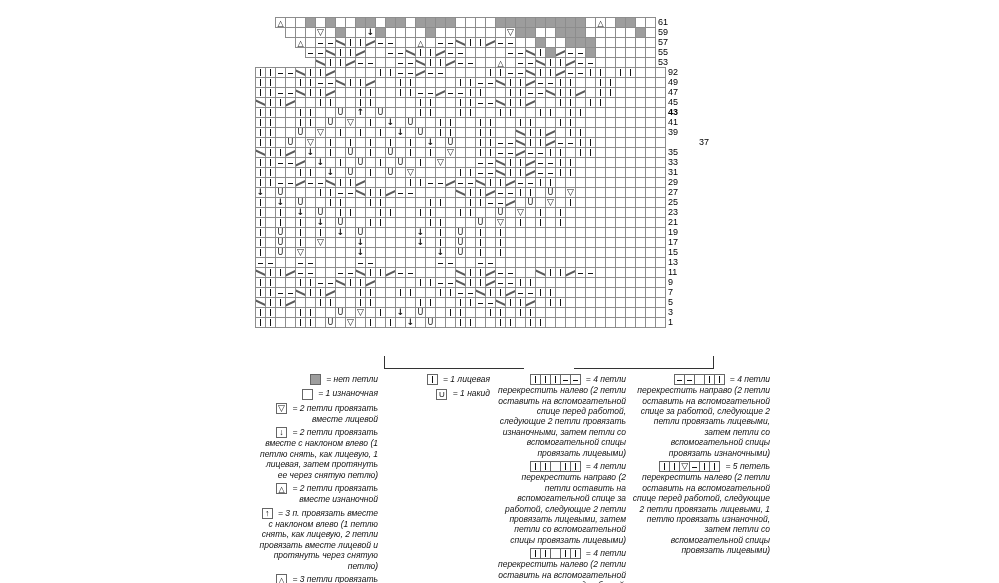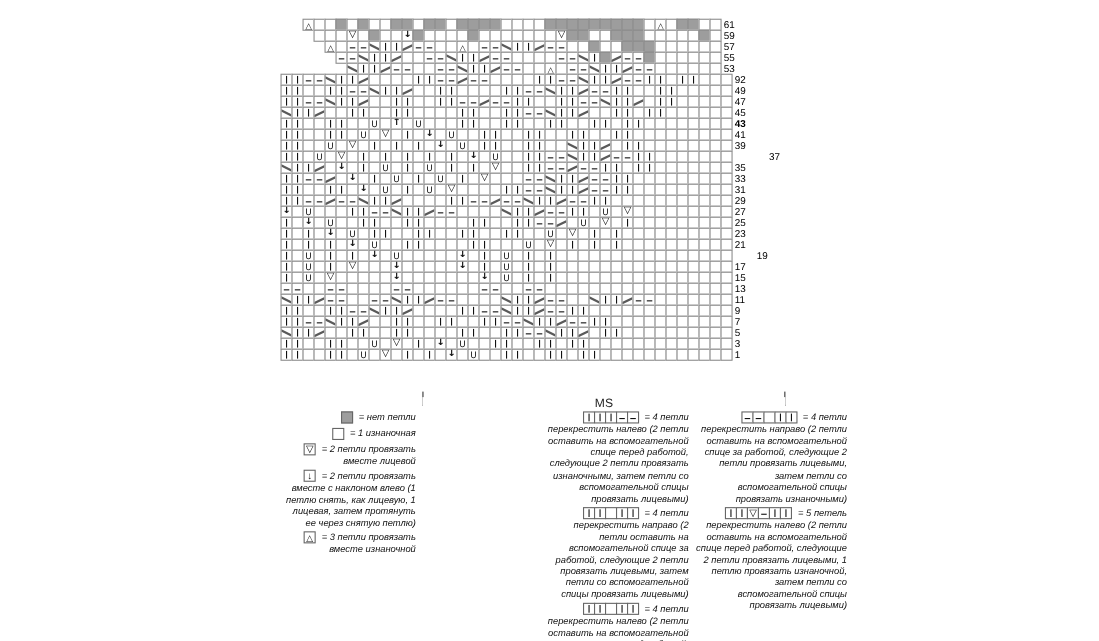--- a/index.html
+++ b/index.html
@@ -250,21 +250,21 @@
       <div class="rownum" style="left: 668px; top: 187px;">27</div>
       <div class="chart-row" style="left: 255px; top: 197px;"><span class="cell t-knit"><span class="g"></span></span><span class="cell t-purl"><span class="g"></span></span><span class="cell t-ssk"><span class="g"></span></span><span class="cell t-purl"><span class="g"></span></span><span class="cell t-yo"><span class="g"></span></span><span class="cell t-purl"><span class="g"></span></span><span class="cell t-purl"><span class="g"></span></span><span class="cell t-knit"><span class="g"></span></span><span class="cell t-knit"><span class="g"></span></span><span class="cell t-purl"><span class="g"></span></span><span class="cell t-purl"><span class="g"></span></span><span class="cell t-knit"><span class="g"></span></span><span class="cell t-knit"><span class="g"></span></span><span class="cell t-purl"><span class="g"></span></span><span class="cell t-purl"><span class="g"></span></span><span class="cell t-purl"><span class="g"></span></span><span class="cell t-purl"><span class="g"></span></span><span class="cell t-knit"><span class="g"></span></span><span class="cell t-knit"><span class="g"></span></span><span class="cell t-purl"><span class="g"></span></span><span class="cell t-purl"><span class="g"></span></span><span class="cell t-knit"><span class="g"></span></span><span class="cell t-knit"><span class="g"></span></span><span class="cell t-dash"><span class="g"></span></span><span class="cell t-dash"><span class="g"></span></span><span class="cell"><span class="cb up">
             <i></i>
           </span><span class="g"></span></span><span class="cell t-purl"><span class="g"></span></span><span class="cell t-yo"><span class="g"></span></span><span class="cell t-purl"><span class="g"></span></span><span class="cell t-k2tog"><span class="g"></span></span><span class="cell t-purl"><span class="g"></span></span><span class="cell t-knit"><span class="g"></span></span><span class="cell t-purl"><span class="g"></span></span><span class="cell t-purl"><span class="g"></span></span><span class="cell t-purl"><span class="g"></span></span><span class="cell t-purl"><span class="g"></span></span><span class="cell t-purl"><span class="g"></span></span><span class="cell t-purl"><span class="g"></span></span><span class="cell t-purl"><span class="g"></span></span><span class="cell t-purl"><span class="g"></span></span><span class="cell t-purl"><span class="g"></span></span></div>
       <div class="rownum" style="left: 668px; top: 197px; text-align: center;">25</div>
       <div class="chart-row" style="left: 255px; top: 207px;"><span class="cell t-knit"><span class="g"></span></span><span class="cell t-purl"><span class="g"></span></span><span class="cell t-knit"><span class="g"></span></span><span class="cell t-purl"><span class="g"></span></span><span class="cell t-ssk"><span class="g"></span></span><span class="cell t-purl"><span class="g"></span></span><span class="cell t-yo"><span class="g"></span></span><span class="cell t-purl"><span class="g"></span></span><span class="cell t-knit"><span class="g"></span></span><span class="cell t-knit"><span class="g"></span></span><span class="cell t-purl"><span class="g"></span></span><span class="cell t-purl"><span class="g"></span></span><span class="cell t-knit"><span class="g"></span></span><span class="cell t-knit"><span class="g"></span></span><span class="cell t-purl"><span class="g"></span></span><span class="cell t-purl"><span class="g"></span></span><span class="cell t-knit"><span class="g"></span></span><span class="cell t-knit"><span class="g"></span></span><span class="cell t-purl"><span class="g"></span></span><span class="cell t-purl"><span class="g"></span></span><span class="cell t-knit"><span class="g"></span></span><span class="cell t-knit"><span class="g"></span></span><span class="cell t-purl"><span class="g"></span></span><span class="cell t-purl"><span class="g"></span></span><span class="cell t-yo"><span class="g"></span></span><span class="cell t-purl"><span class="g"></span></span><span class="cell t-k2tog"><span class="g"></span></span><span class="cell t-purl"><span class="g"></span></span><span class="cell t-knit"><span class="g"></span></span><span class="cell t-purl"><span class="g"></span></span><span class="cell t-knit"><span class="g"></span></span><span class="cell t-purl"><span class="g"></span></span><span class="cell t-purl"><span class="g"></span></span><span class="cell t-purl"><span class="g"></span></span><span class="cell t-purl"><span class="g"></span></span><span class="cell t-purl"><span class="g"></span></span><span class="cell t-purl"><span class="g"></span></span><span class="cell t-purl"><span class="g"></span></span><span class="cell t-purl"><span class="g"></span></span><span class="cell t-purl"><span class="g"></span></span><span class="cell t-purl"><span class="g"></span></span></div>
       <div class="rownum" style="left: 668px; top: 207px;">23</div>
       <div class="chart-row" style="left: 255px; top: 217px;"><span class="cell t-knit"><span class="g"></span></span><span class="cell t-purl"><span class="g"></span></span><span class="cell t-knit"><span class="g"></span></span><span class="cell t-purl"><span class="g"></span></span><span class="cell t-knit"><span class="g"></span></span><span class="cell t-purl"><span class="g"></span></span><span class="cell t-ssk"><span class="g"></span></span><span class="cell t-purl"><span class="g"></span></span><span class="cell t-yo"><span class="g"></span></span><span class="cell t-purl"><span class="g"></span></span><span class="cell t-purl"><span class="g"></span></span><span class="cell t-knit"><span class="g"></span></span><span class="cell t-knit"><span class="g"></span></span><span class="cell t-purl"><span class="g"></span></span><span class="cell t-purl"><span class="g"></span></span><span class="cell t-purl"><span class="g"></span></span><span class="cell t-purl"><span class="g"></span></span><span class="cell t-knit"><span class="g"></span></span><span class="cell t-knit"><span class="g"></span></span><span class="cell t-purl"><span class="g"></span></span><span class="cell t-purl"><span class="g"></span></span><span class="cell t-purl"><span class="g"></span></span><span class="cell t-yo"><span class="g"></span></span><span class="cell t-purl"><span class="g"></span></span><span class="cell t-k2tog"><span class="g"></span></span><span class="cell t-purl"><span class="g"></span></span><span class="cell t-knit"><span class="g"></span></span><span class="cell t-purl"><span class="g"></span></span><span class="cell t-knit"><span class="g"></span></span><span class="cell t-purl"><span class="g"></span></span><span class="cell t-knit"><span class="g"></span></span><span class="cell t-purl"><span class="g"></span></span><span class="cell t-purl"><span class="g"></span></span><span class="cell t-purl"><span class="g"></span></span><span class="cell t-purl"><span class="g"></span></span><span class="cell t-purl"><span class="g"></span></span><span class="cell t-purl"><span class="g"></span></span><span class="cell t-purl"><span class="g"></span></span><span class="cell t-purl"><span class="g"></span></span><span class="cell t-purl"><span class="g"></span></span><span class="cell t-purl"><span class="g"></span></span></div>
       <div class="rownum" style="left: 668px; top: 217px;">21</div>
       <div class="chart-row" style="left: 255px; top: 227px;"><span class="cell t-knit"><span class="g"></span></span><span class="cell t-purl"><span class="g"></span></span><span class="cell t-yo"><span class="g"></span></span><span class="cell t-purl"><span class="g"></span></span><span class="cell t-knit"><span class="g"></span></span><span class="cell t-purl"><span class="g"></span></span><span class="cell t-knit"><span class="g"></span></span><span class="cell t-purl"><span class="g"></span></span><span class="cell t-ssk"><span class="g"></span></span><span class="cell t-purl"><span class="g"></span></span><span class="cell t-yo"><span class="g"></span></span><span class="cell t-purl"><span class="g"></span></span><span class="cell t-purl"><span class="g"></span></span><span class="cell t-purl"><span class="g"></span></span><span class="cell t-purl"><span class="g"></span></span><span class="cell t-purl"><span class="g"></span></span><span class="cell t-ssk"><span class="g"></span></span><span class="cell t-purl"><span class="g"></span></span><span class="cell t-knit"><span class="g"></span></span><span class="cell t-purl"><span class="g"></span></span><span class="cell t-yo"><span class="g"></span></span><span class="cell t-purl"><span class="g"></span></span><span class="cell t-knit"><span class="g"></span></span><span class="cell t-purl"><span class="g"></span></span><span class="cell t-knit"><span class="g"></span></span><span class="cell t-purl"><span class="g"></span></span><span class="cell t-purl"><span class="g"></span></span><span class="cell t-purl"><span class="g"></span></span><span class="cell t-purl"><span class="g"></span></span><span class="cell t-purl"><span class="g"></span></span><span class="cell t-purl"><span class="g"></span></span><span class="cell t-purl"><span class="g"></span></span><span class="cell t-purl"><span class="g"></span></span><span class="cell t-purl"><span class="g"></span></span><span class="cell t-purl"><span class="g"></span></span><span class="cell t-purl"><span class="g"></span></span><span class="cell t-purl"><span class="g"></span></span><span class="cell t-purl"><span class="g"></span></span><span class="cell t-purl"><span class="g"></span></span><span class="cell t-purl"><span class="g"></span></span><span class="cell t-purl"><span class="g"></span></span></div>
-      <div class="rownum" style="left: 668px; top: 227px; margin-left: 20px;">19</div>
+      <div class="rownum" style="left: 668px; top: 227px;">19</div>
       <div class="chart-row" style="left: 255px; top: 237px;"><span class="cell t-knit"><span class="g"></span></span><span class="cell t-purl"><span class="g"></span></span><span class="cell t-yo"><span class="g"></span></span><span class="cell t-purl"><span class="g"></span></span><span class="cell t-knit"><span class="g"></span></span><span class="cell t-purl"><span class="g"></span></span><span class="cell t-k2tog"><span class="g"></span></span><span class="cell t-purl"><span class="g"></span></span><span class="cell t-purl"><span class="g"></span></span><span class="cell t-purl"><span class="g"></span></span><span class="cell t-ssk"><span class="g"></span></span><span class="cell t-purl"><span class="g"></span></span><span class="cell t-purl"><span class="g"></span></span><span class="cell t-purl"><span class="g"></span></span><span class="cell t-purl"><span class="g"></span></span><span class="cell t-purl"><span class="g"></span></span><span class="cell t-ssk"><span class="g"></span></span><span class="cell t-purl"><span class="g"></span></span><span class="cell t-knit"><span class="g"></span></span><span class="cell t-purl"><span class="g"></span></span><span class="cell t-yo"><span class="g"></span></span><span class="cell t-purl"><span class="g"></span></span><span class="cell t-knit"><span class="g"></span></span><span class="cell t-purl"><span class="g"></span></span><span class="cell t-knit"><span class="g"></span></span><span class="cell t-purl"><span class="g"></span></span><span class="cell t-purl"><span class="g"></span></span><span class="cell t-purl"><span class="g"></span></span><span class="cell t-purl"><span class="g"></span></span><span class="cell t-purl"><span class="g"></span></span><span class="cell t-purl"><span class="g"></span></span><span class="cell t-purl"><span class="g"></span></span><span class="cell t-purl"><span class="g"></span></span><span class="cell t-purl"><span class="g"></span></span><span class="cell t-purl"><span class="g"></span></span><span class="cell t-purl"><span class="g"></span></span><span class="cell t-purl"><span class="g"></span></span><span class="cell t-purl"><span class="g"></span></span><span class="cell t-purl"><span class="g"></span></span><span class="cell t-purl"><span class="g"></span></span><span class="cell t-purl"><span class="g"></span></span></div>
       <div class="rownum" style="left: 668px; top: 237px;">17</div>
       <div class="chart-row" style="left: 255px; top: 247px;"><span class="cell t-knit"><span class="g"></span></span><span class="cell t-purl"><span class="g"></span></span><span class="cell t-yo"><span class="g"></span></span><span class="cell t-purl"><span class="g"></span></span><span class="cell t-k2tog"><span class="g"></span></span><span class="cell t-purl"><span class="g"></span></span><span class="cell t-purl"><span class="g"></span></span><span class="cell t-purl"><span class="g"></span></span><span class="cell t-purl"><span class="g"></span></span><span class="cell t-purl"><span class="g"></span></span><span class="cell t-ssk"><span class="g"></span></span><span class="cell t-purl"><span class="g"></span></span><span class="cell t-purl"><span class="g"></span></span><span class="cell t-purl"><span class="g"></span></span><span class="cell t-purl"><span class="g"></span></span><span class="cell t-purl"><span class="g"></span></span><span class="cell t-purl"><span class="g"></span></span><span class="cell t-purl"><span class="g"></span></span><span class="cell t-ssk"><span class="g"></span></span><span class="cell t-purl"><span class="g"></span></span><span class="cell t-yo"><span class="g"></span></span><span class="cell t-purl"><span class="g"></span></span><span class="cell t-knit"><span class="g"></span></span><span class="cell t-purl"><span class="g"></span></span><span class="cell t-knit"><span class="g"></span></span><span class="cell t-purl"><span class="g"></span></span><span class="cell t-purl"><span class="g"></span></span><span class="cell t-purl"><span class="g"></span></span><span class="cell t-purl"><span class="g"></span></span><span class="cell t-purl"><span class="g"></span></span><span class="cell t-purl"><span class="g"></span></span><span class="cell t-purl"><span class="g"></span></span><span class="cell t-purl"><span class="g"></span></span><span class="cell t-purl"><span class="g"></span></span><span class="cell t-purl"><span class="g"></span></span><span class="cell t-purl"><span class="g"></span></span><span class="cell t-purl"><span class="g"></span></span><span class="cell t-purl"><span class="g"></span></span><span class="cell t-purl"><span class="g"></span></span><span class="cell t-purl"><span class="g"></span></span><span class="cell t-purl"><span class="g"></span></span></div>
       <div class="rownum" style="left: 668px; top: 247px;">15</div>
       <div class="chart-row" style="left: 255px; top: 257px;"><span class="cell t-dash"><span class="g"></span></span><span class="cell t-dash"><span class="g"></span></span><span class="cell t-purl"><span class="g"></span></span><span class="cell t-purl"><span class="g"></span></span><span class="cell t-dash"><span class="g"></span></span><span class="cell t-dash"><span class="g"></span></span><span class="cell t-purl"><span class="g"></span></span><span class="cell t-purl"><span class="g"></span></span><span class="cell t-purl"><span class="g"></span></span><span class="cell t-purl"><span class="g"></span></span><span class="cell t-dash"><span class="g"></span></span><span class="cell t-dash"><span class="g"></span></span><span class="cell t-purl"><span class="g"></span></span><span class="cell t-purl"><span class="g"></span></span><span class="cell t-purl"><span class="g"></span></span><span class="cell t-purl"><span class="g"></span></span><span class="cell t-purl"><span class="g"></span></span><span class="cell t-purl"><span class="g"></span></span><span class="cell t-dash"><span class="g"></span></span><span class="cell t-dash"><span class="g"></span></span><span class="cell t-purl"><span class="g"></span></span><span class="cell t-purl"><span class="g"></span></span><span class="cell t-dash"><span class="g"></span></span><span class="cell t-dash"><span class="g"></span></span><span class="cell t-purl"><span class="g"></span></span><span class="cell t-purl"><span class="g"></span></span><span class="cell t-purl"><span class="g"></span></span><span class="cell t-purl"><span class="g"></span></span><span class="cell t-purl"><span class="g"></span></span><span class="cell t-purl"><span class="g"></span></span><span class="cell t-purl"><span class="g"></span></span><span class="cell t-purl"><span class="g"></span></span><span class="cell t-purl"><span class="g"></span></span><span class="cell t-purl"><span class="g"></span></span><span class="cell t-purl"><span class="g"></span></span><span class="cell t-purl"><span class="g"></span></span><span class="cell t-purl"><span class="g"></span></span><span class="cell t-purl"><span class="g"></span></span><span class="cell t-purl"><span class="g"></span></span><span class="cell t-purl"><span class="g"></span></span><span class="cell t-purl"><span class="g"></span></span></div>
       <div class="rownum" style="left: 668px; top: 257px;">13</div>
       <div class="chart-row" style="left: 255px; top: 267px;"><span class="cell"><span class="cb dn">
             <i></i>
           </span><span class="g"></span></span><span class="cell t-knit"><span class="g"></span></span><span class="cell t-knit"><span class="g"></span></span><span class="cell"><span class="cb up">
             <i></i>
@@ -316,30 +316,35 @@
       <div class="rownum" style="left: 668px; top: 307px;">3</div>
       <div class="chart-row" style="left: 255px; top: 317px;"><span class="cell t-knit"><span class="g"></span></span><span class="cell t-knit"><span class="g"></span></span><span class="cell t-purl"><span class="g"></span></span><span class="cell t-purl"><span class="g"></span></span><span class="cell t-knit"><span class="g"></span></span><span class="cell t-knit"><span class="g"></span></span><span class="cell t-purl"><span class="g"></span></span><span class="cell t-yo"><span class="g"></span></span><span class="cell t-purl"><span class="g"></span></span><span class="cell t-k2tog"><span class="g"></span></span><span class="cell t-purl"><span class="g"></span></span><span class="cell t-knit"><span class="g"></span></span><span class="cell t-purl"><span class="g"></span></span><span class="cell t-knit"><span class="g"></span></span><span class="cell t-purl"><span class="g"></span></span><span class="cell t-ssk"><span class="g"></span></span><span class="cell t-purl"><span class="g"></span></span><span class="cell t-yo"><span class="g"></span></span><span class="cell t-purl"><span class="g"></span></span><span class="cell t-purl"><span class="g"></span></span><span class="cell t-knit"><span class="g"></span></span><span class="cell t-knit"><span class="g"></span></span><span class="cell t-purl"><span class="g"></span></span><span class="cell t-purl"><span class="g"></span></span><span class="cell t-knit"><span class="g"></span></span><span class="cell t-knit"><span class="g"></span></span><span class="cell t-purl"><span class="g"></span></span><span class="cell t-knit"><span class="g"></span></span><span class="cell t-knit"><span class="g"></span></span><span class="cell t-purl"><span class="g"></span></span><span class="cell t-purl"><span class="g"></span></span><span class="cell t-purl"><span class="g"></span></span><span class="cell t-purl"><span class="g"></span></span><span class="cell t-purl"><span class="g"></span></span><span class="cell t-purl"><span class="g"></span></span><span class="cell t-purl"><span class="g"></span></span><span class="cell t-purl"><span class="g"></span></span><span class="cell t-purl"><span class="g"></span></span><span class="cell t-purl"><span class="g"></span></span><span class="cell t-purl"><span class="g"></span></span><span class="cell t-purl"><span class="g"></span></span></div>
       <div class="rownum" style="left: 668px; top: 317px;">1</div>
     </div>
 
   <div id="ms-bracket">
     <div class="lft"></div>
     <div class="rgt"></div>
     <div class="ln1"></div>
     <div class="ln2"></div>
-    <div class="lbl">MS</div>
   </div>
 
   <div id="legend">
     <div class="legcol" id="legcol1">
         <div class="legentry"><span class="sw-wrap"><span class="sw-cell sw-grey"></span></span><span class="txt"> = нет петли</span></div>
         <div class="legentry"><span class="sw-wrap"><span class="sw-cell "></span></span><span class="txt"> = 1 изнаночная</span></div>
         <div class="legentry"><span class="sw-wrap"><span class="sw-cell sw-k2tog"></span></span><span class="txt"> = 2 петли провязать вместе лицевой</span></div>
         <div class="legentry"><span class="sw-wrap"><span class="sw-cell sw-ssk"></span></span><span class="txt"> = 2 петли провязать вместе с наклоном влево (1 петлю снять, как лицевую, 1 лицевая, затем протянуть ее через снятую петлю)</span></div>
+        <div class="legentry"><span class="sw-wrap"><span class="sw-cell sw-p2tog"></span></span><span class="txt"> = 2 петли провязать вместе изнаночной</span></div>
+        <div class="legentry"><span class="sw-wrap"><span class="sw-cell sw-cdd"></span></span><span class="txt"> = 3 п. провязать вместе с наклоном влево (1 петлю снять, как лицевую, 2 петли провязать вместе лицевой и протянуть через снятую петлю)</span></div>
         <div class="legentry"><span class="sw-wrap"><span class="sw-cell sw-p2tog"></span></span><span class="txt"> = 3 петли провязать вместе изнаночной</span></div>
+      </div>
+    <div class="legcol" id="legcol2">
+        <div class="legentry"><span class="sw-wrap"><span class="sw-cell sw-knit"></span></span><span class="txt"> = 1 лицевая</span></div>
+        <div class="legentry"><span class="sw-wrap"><span class="sw-cell sw-yo"></span></span><span class="txt"> = 1 накид</span></div>
       </div>
     <div class="legcol" id="legcol3">
         <div class="legentry"><span class="sw-wrap"><span class="sw-cell sw-knit"></span><span class="sw-cell sw-knit"></span><span class="sw-cell sw-knit"></span><span class="sw-cell sw-dash"></span><span class="sw-cell sw-dash"></span></span><span class="txt"> = 4 петли перекрестить налево (2 петли оставить на вспомогательной спице перед работой, следующие 2 петли провязать изнаночными, затем петли со вспомогательной спицы провязать лицевыми)</span></div>
         <div class="legentry"><span class="sw-wrap"><span class="sw-cell sw-knit"></span><span class="sw-cell sw-knit"></span><span class="sw-cell sw-cabr"></span><span class="sw-cell sw-knit"></span><span class="sw-cell sw-knit"></span></span><span class="txt"> = 4 петли перекрестить направо (2 петли оставить на вспомогательной спице за работой, следующие 2 петли провязать лицевыми, затем петли со вспомогательной спицы провязать лицевыми)</span></div>
         <div class="legentry"><span class="sw-wrap"><span class="sw-cell sw-knit"></span><span class="sw-cell sw-knit"></span><span class="sw-cell sw-cabl"></span><span class="sw-cell sw-knit"></span><span class="sw-cell sw-knit"></span></span><span class="txt"> = 4 петли перекрестить налево (2 петли оставить на вспомогательной спице перед работой, следующие 2 петли провязать лицевыми, затем петли со вспомогательной спицы провязать лицевыми)</span></div>
       </div>
     <div class="legcol" id="legcol4">
         <div class="legentry"><span class="sw-wrap"><span class="sw-cell sw-dash"></span><span class="sw-cell sw-dash"></span><span class="sw-cell sw-cabr"></span><span class="sw-cell sw-knit"></span><span class="sw-cell sw-knit"></span></span><span class="txt"> = 4 петли перекрестить направо (2 петли оставить на вспомогательной спице за работой, следующие 2 петли провязать лицевыми, затем петли со вспомогательной спицы провязать изнаночными)</span></div>
         <div class="legentry"><span class="sw-wrap"><span class="sw-cell sw-knit"></span><span class="sw-cell sw-knit"></span><span class="sw-cell sw-k2tog"></span><span class="sw-cell sw-dash"></span><span class="sw-cell sw-knit"></span><span class="sw-cell sw-knit"></span></span><span class="txt"> = 5 петель перекрестить налево (2 петли оставить на вспомогательной спице перед работой, следующие 2 петли провязать лицевыми, 1 петлю провязать изнаночной, затем петли со вспомогательной спицы провязать лицевыми)</span></div>
       </div>

